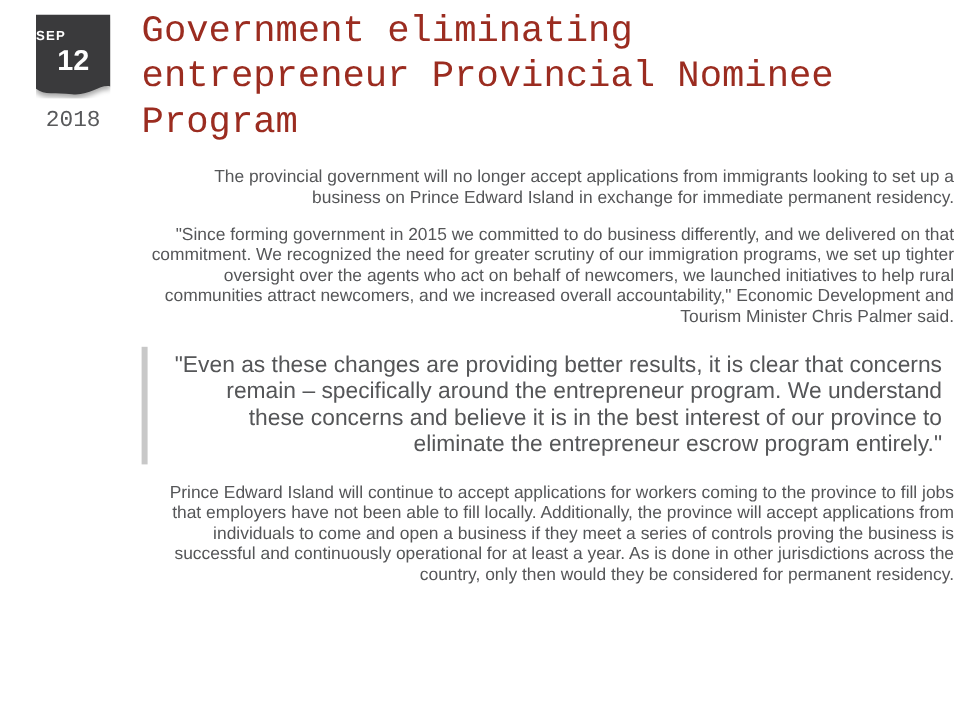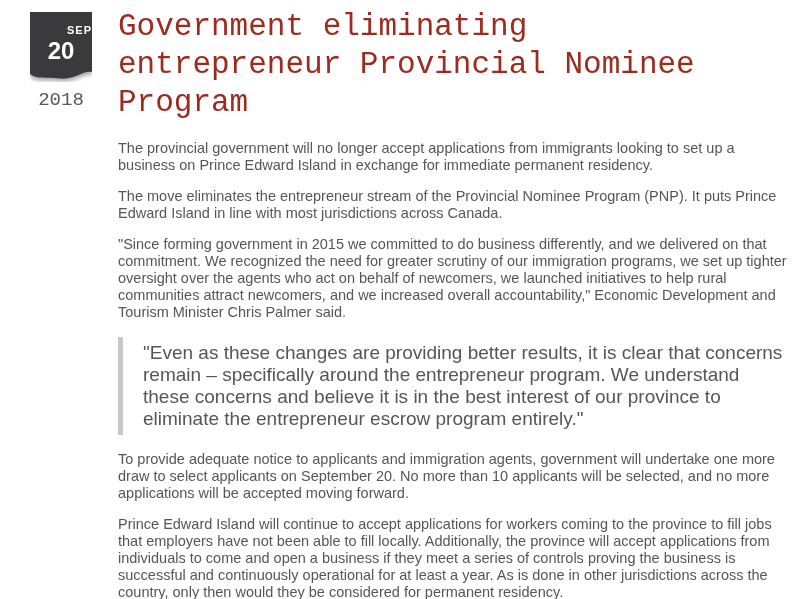--- a/index.html
+++ b/index.html
@@ -18,21 +18,21 @@
     width: 62px;
     text-align: center;
   }
   .badge {
     position: relative;
     width: 62px; height: 70px;
   }
   .badge svg { display: block; }
   .badge-month {
     position: absolute; top: 13px; left: 0;
-    width: 100%; text-align: right;
+    width: 100%; text-align: left;
     color: #ffffff;
     font-size: 11px; font-weight: bold;
     letter-spacing: 1px;
     line-height: 11px;
   }
   .badge-day {
     position: absolute; top: 26px; left: 0;
     width: 100%; text-align: center;
     color: #ffffff;
     font-size: 24px; font-weight: bold;
@@ -59,20 +59,21 @@
     font-weight: 400;
     font-size: 31px;
     line-height: 38px;
     color: #9b2c20;
   }
   .content p {
     margin: 0 0 14px 0;
     font-size: 14.5px;
     line-height: 17px;
     color: #555658;
+    text-align: right;
   }
   blockquote.pull-quote {
     margin: 16px 0 16px 0;
     padding: 5px 10px 5px 20px;
     border-left: 5px solid #c8c8c8;
   }
   blockquote.pull-quote p {
     margin: 0;
     font-size: 19px;
     line-height: 22px;
@@ -81,31 +82,29 @@
 </style>
 </head>
 <body>
 
 <div class="date-col">
   <div class="badge">
     <svg width="62" height="70" viewBox="0 0 62 70" aria-hidden="true">
       <path d="M0 0 H62 V60 C53 58, 45 68, 30 66.5 C16 65, 7 67.5, 0 62 Z" fill="#3a3a3c" style="filter: drop-shadow(0px 3px 2px rgba(0,0,0,0.35));"></path>
     </svg>
     <div class="badge-month">SEP</div>
-    <div class="badge-day">20</div>
+    <div class="badge-day">12</div>
   </div>
   <div class="badge-year">2018</div>
 </div>
 
 <div class="content">
   <h1 class="article-title">Government eliminating entrepreneur Provincial Nominee Program</h1>
 
   <p>The provincial government will no longer accept applications from immigrants looking to set up a business on Prince Edward Island in exchange for immediate permanent residency.</p>
-  <p>The move eliminates the entrepreneur stream of the Provincial Nominee Program (PNP). It puts Prince Edward Island in line with most jurisdictions across Canada.</p>
   <p>"Since forming government in 2015 we committed to do business differently, and we delivered on that commitment. We recognized the need for greater scrutiny of our immigration programs, we set up tighter oversight over the agents who act on behalf of newcomers, we launched initiatives to help rural communities attract newcomers, and we increased overall accountability," Economic Development and Tourism Minister Chris Palmer said.</p>
 
   <blockquote class="pull-quote">
     <p>"Even as these changes are providing better results, it is clear that concerns remain – specifically around the entrepreneur program. We understand these concerns and believe it is in the best interest of our province to eliminate the entrepreneur escrow program entirely."</p>
   </blockquote>
 
-  <p>To provide adequate notice to applicants and immigration agents, government will undertake one more draw to select applicants on September 20. No more than 10 applicants will be selected, and no more applications will be accepted moving forward.</p>
   <p>Prince Edward Island will continue to accept applications for workers coming to the province to fill jobs that employers have not been able to fill locally. Additionally, the province will accept applications from individuals to come and open a business if they meet a series of controls proving the business is successful and continuously operational for at least a year. As is done in other jurisdictions across the country, only then would they be considered for permanent residency.</p>
 </div>
 
 </body></html>

